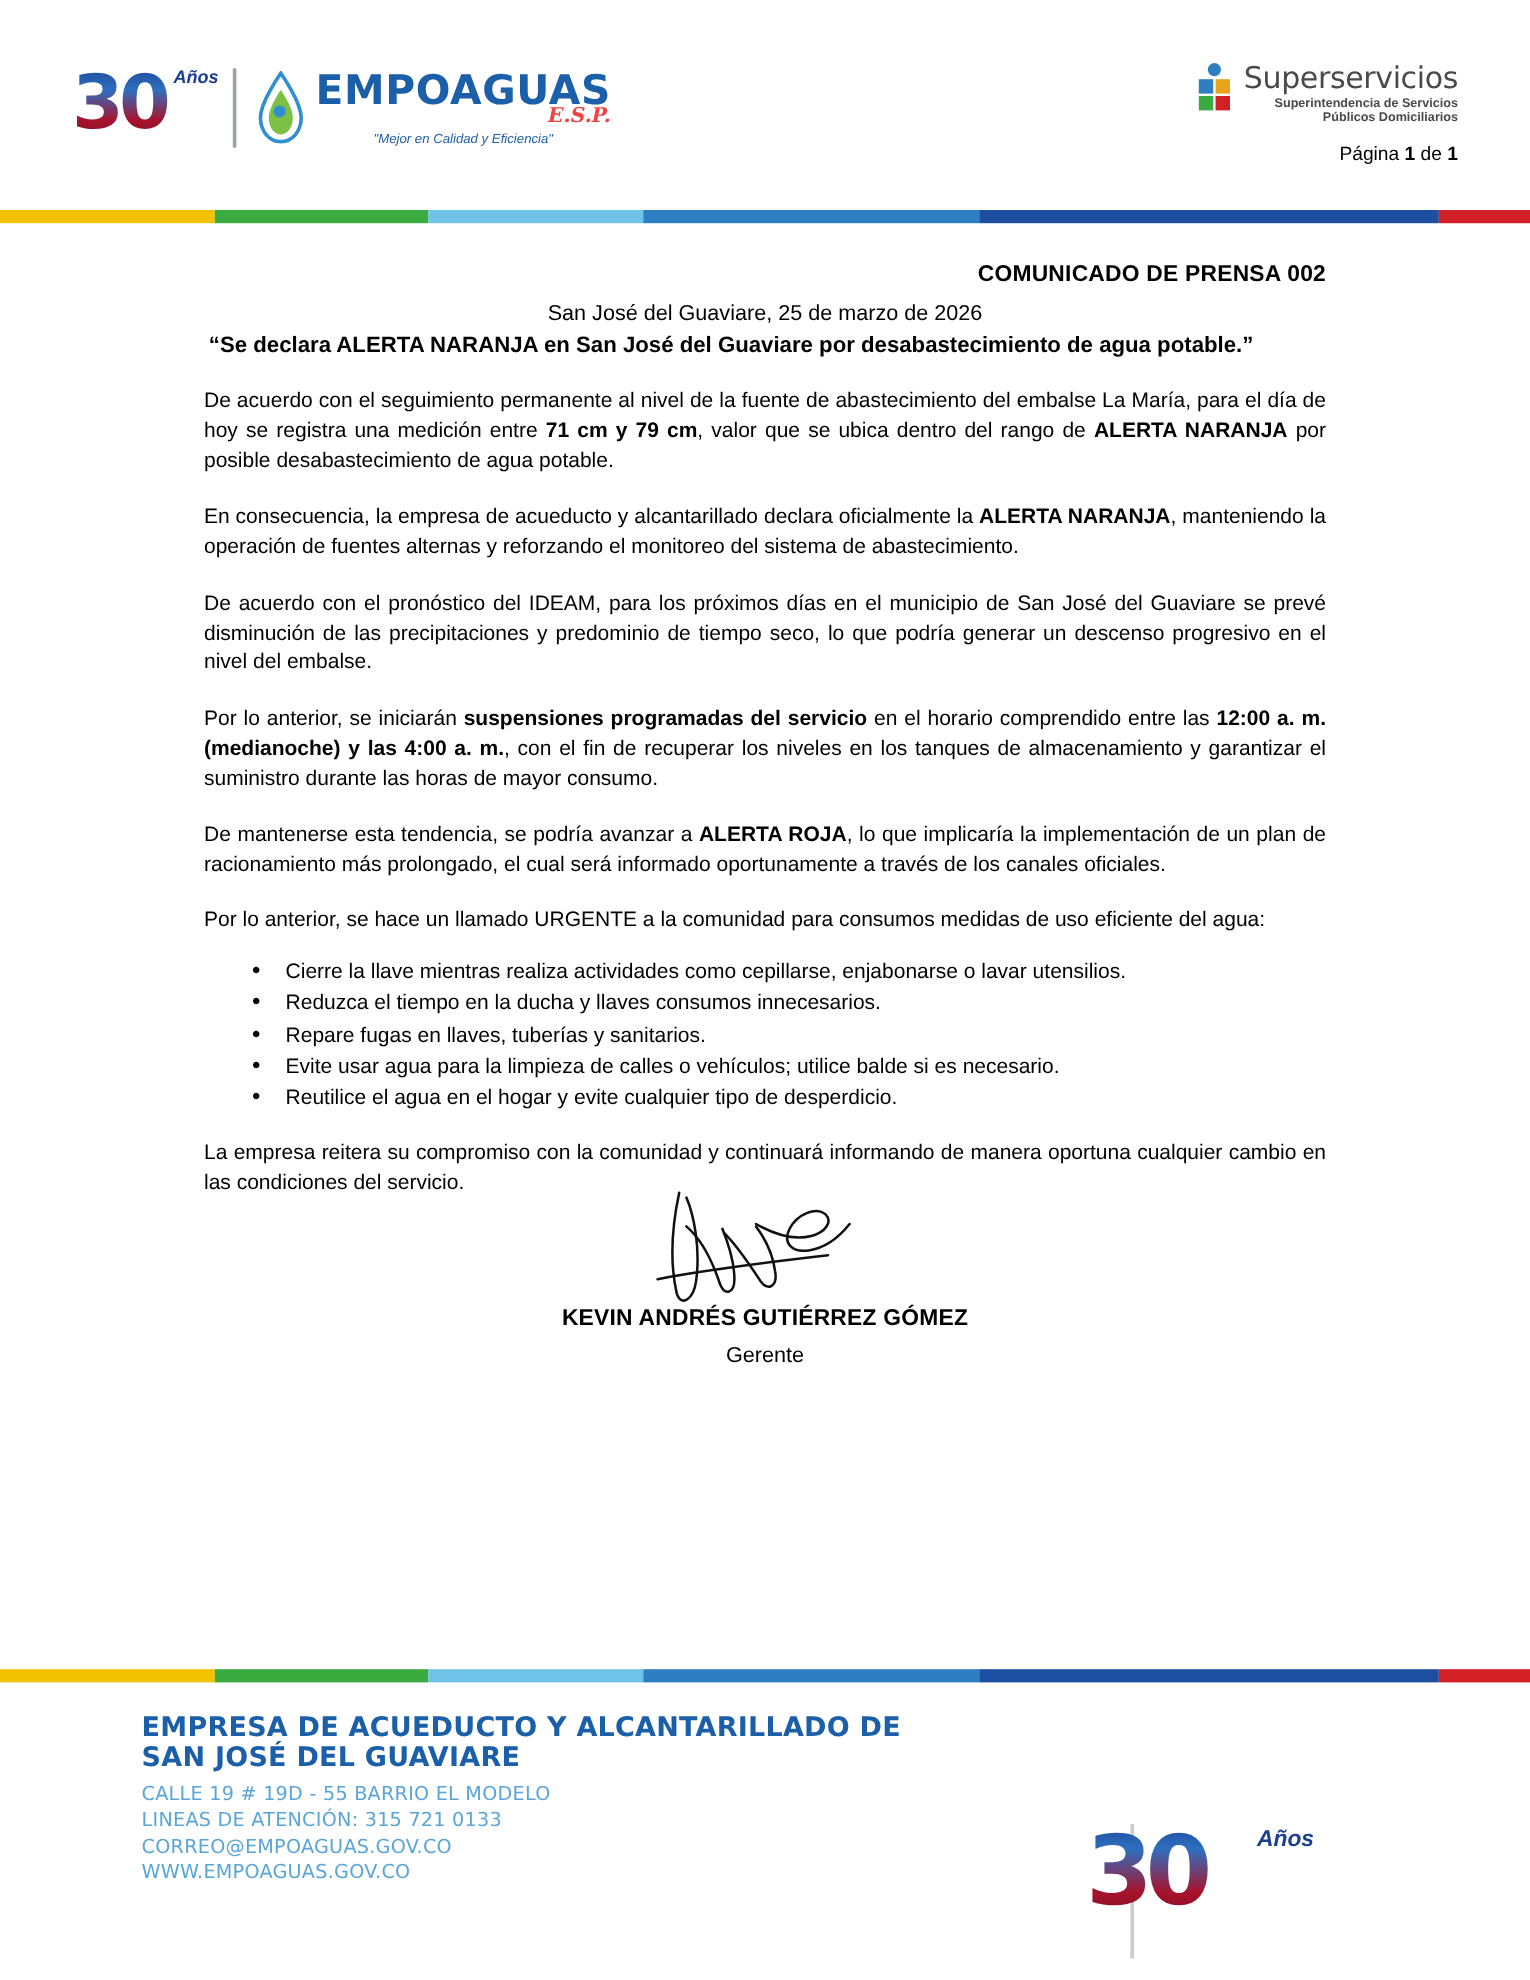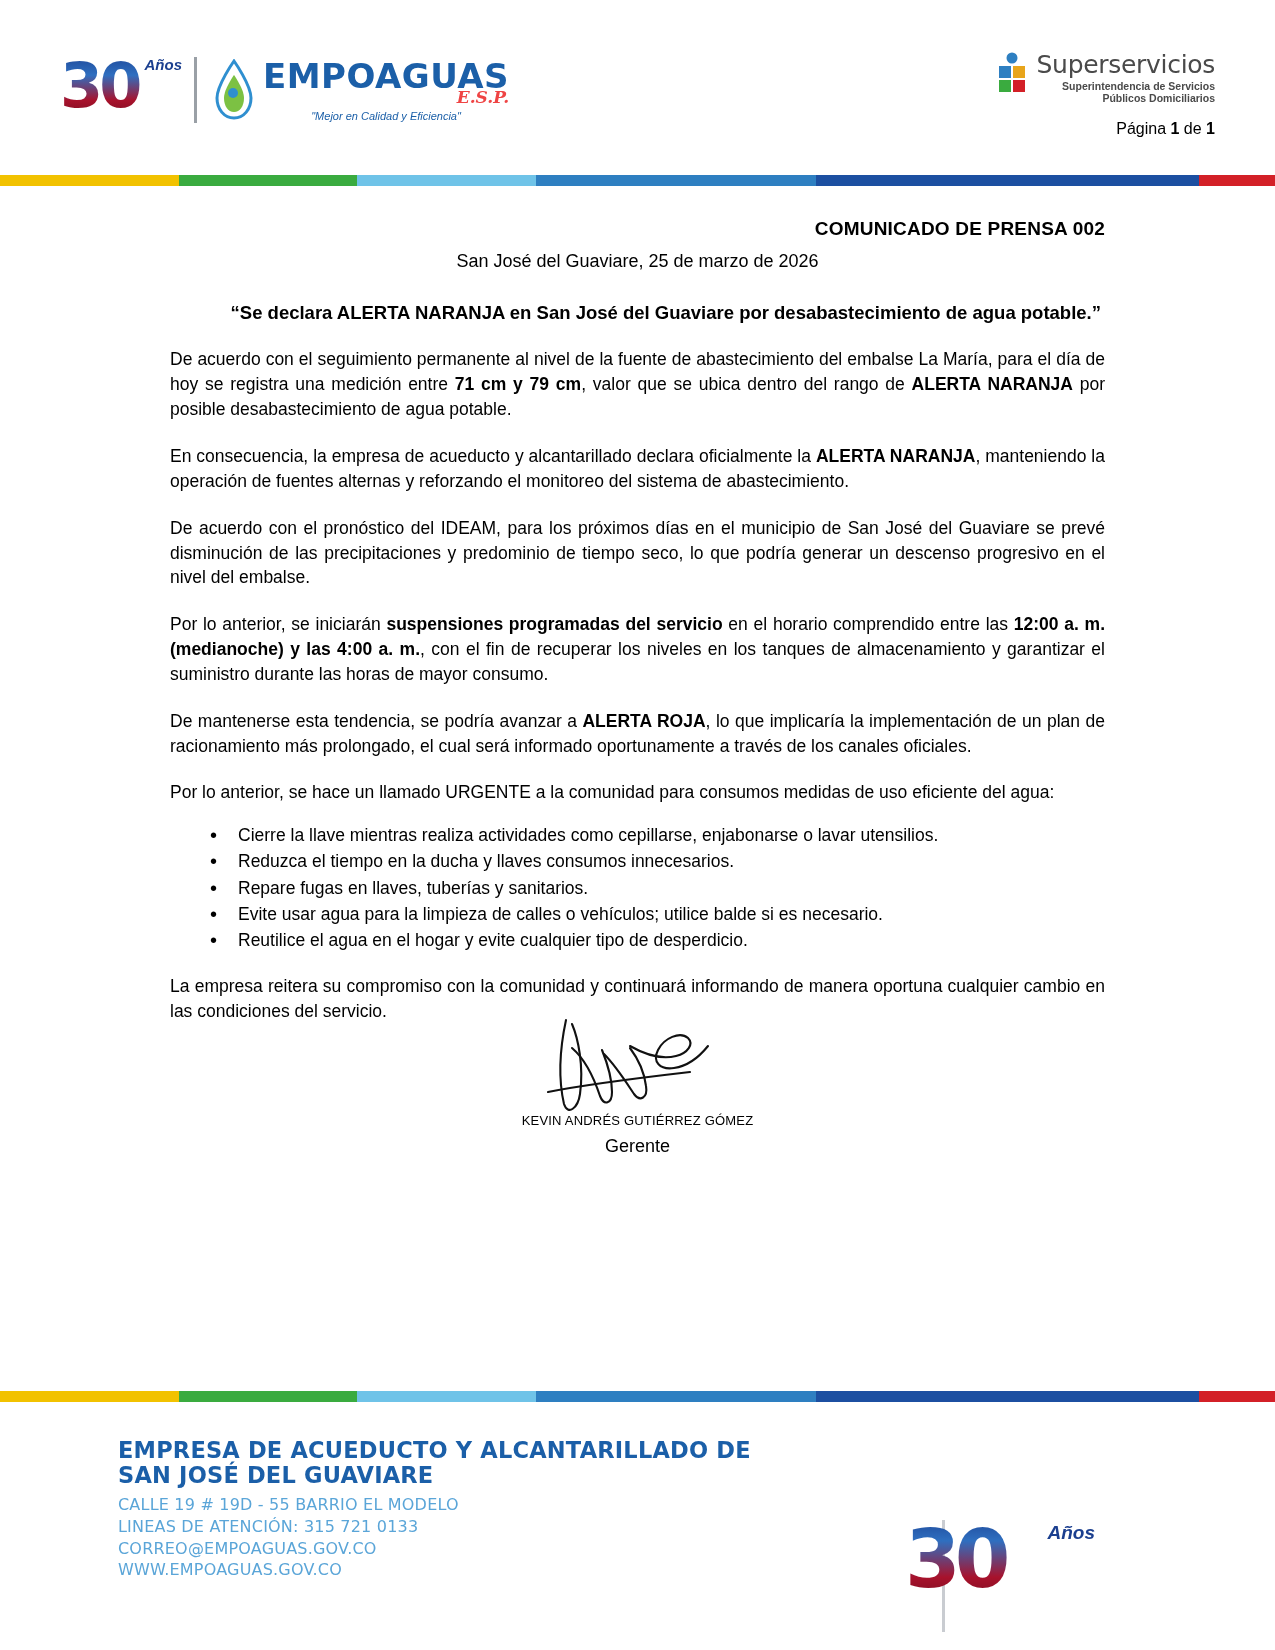--- a/index.html
+++ b/index.html
@@ -157,24 +157,23 @@
     font-weight: bold;
     font-size: 19px;
     letter-spacing: 0.2px;
   }
   .doc-place {
     text-align: center;
     font-size: 18px;
     margin-top: 6px;
   }
   .headline {
-    text-align: right;
+    text-align: left;
     font-weight: bold;
     font-size: 18.5px;
-    margin-top: 26px;
     line-height: 1.35;
     padding: 0 4px;
   }
   p.para {
     text-align: justify;
     margin: 22px 0 0 0;
   }
   ul.medidas {
     margin: 18px 0 0 0;
     padding-left: 68px;
@@ -196,22 +195,22 @@
   .signature-block {
     margin-top: 2px;
     text-align: center;
     position: relative;
   }
   .sig-svg {
     display: block;
     margin: -18px auto -6px auto;
   }
   .sig-name {
-    font-weight: normal;
-    font-size: 13px;
+    font-weight: bold;
+    font-size: 19px;
     letter-spacing: 0.2px;
   }
   .sig-role {
     font-size: 18px;
     margin-top: 4px;
   }
 
   
   .footer {
     position: absolute;
@@ -220,21 +219,21 @@
     width: 100%;
   }
   .footer-body {
     position: relative;
     height: 228px;
     padding-top: 20px;
   }
   .footer-text {
     position: absolute;
     left: 118px;
-    top: 36px;
+    top: 26px;
   }
   .f-l1, .f-l2 {
     font-family: "DejaVu Sans", sans-serif;
     font-weight: bold;
     font-size: 22.5px;
     color: #1b5fa8;
     line-height: 1.12;
     letter-spacing: 0.2px;
   }
   .f-addr {

